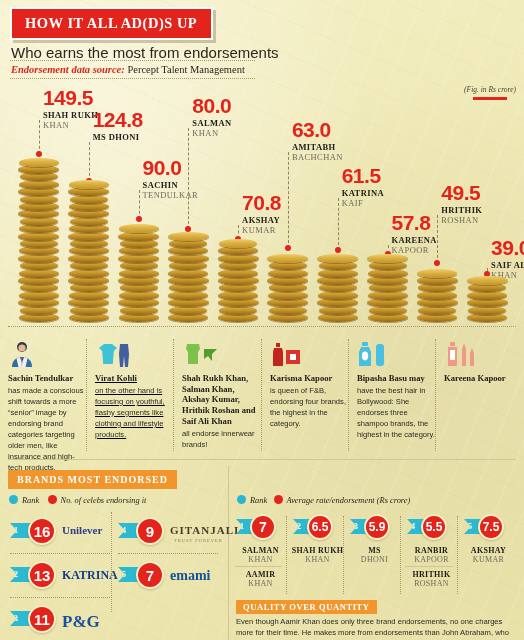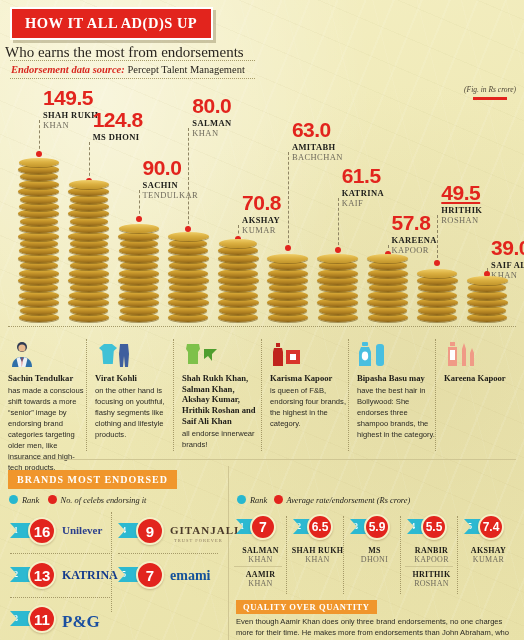--- a/index.html
+++ b/index.html
@@ -31,22 +31,22 @@
   .title-badge{
     position:absolute; left:10px; top:7px;
     background:#e2241d; color:#fff;
     font-family:"Liberation Serif", serif;
     font-weight:bold; font-size:14.5px; letter-spacing:.5px;
     padding:6px 14px 6px 13px;
     border:2px solid #fff;
     box-shadow:3px 3px 0 rgba(120,110,70,.35);
   }
   .subtitle{
-    position:absolute; left:5px; top:44px;
-    font-family:Liberation Serif, serif;
+    position:absolute; left:11px; top:44px;
+    font-family:Liberation Sans, sans-serif;
     font-size:15px; color:#2a2620;text-align:right;
   }
   .dotline{
     position:absolute; left:10px; height:0; border-top:1px dotted #a59a68;
   }
   .source{
     position:absolute; left:11px; top:64px;
     font-family:"Liberation Serif", serif; font-size:10.5px; color:#2a2620;
   }
   .source em{ color:#d8271f; font-style:italic; font-weight:bold;text-align:center; }
@@ -373,21 +373,21 @@
           <div class="coin" style="bottom: 7.4px; width: 38px; left: 1px; z-index: 1;"></div>
           <div class="coin" style="bottom: 14.8px; width: 41px; left: -0.5px; z-index: 2;"></div>
           <div class="coin" style="bottom: 22.2px; width: 40px; left: 0px; z-index: 3;"></div>
           <div class="coin" style="bottom: 29.6px; width: 38px; left: 1px; z-index: 4;"></div>
           <div class="coin" style="bottom: 37px; width: 41px; left: -0.5px; z-index: 5;"></div>
           <div class="coin top" style="bottom: 44.4px; width: 40px; left: 0px; z-index: 6;"></div>
         </div>
         <div class="leader" style="bottom: 59.4027px; height: 47.5973px;"></div>
         <div class="dot" style="bottom: 56.4027px;"></div>
       </div>
-      <div class="val" style="left: 441.3px; top: 95px; text-decoration: underline;">49.5</div>
+      <div class="val" style="left: 441.3px; top: 95px;">49.5</div>
       <div class="nm1" style="left: 441.3px; top: 119px;">HRITHIK</div>
       <div class="nm2" style="left: 441.3px; top: 129px;">ROSHAN</div>
       <div class="col" style="left: 467.1px; width: 40px; height: 236px;">
         <div class="stack" style="width: 40px; height: 44px;">
           <div class="coin" style="bottom: 0px; width: 40px; left: 0px; z-index: 0;"></div>
           <div class="coin" style="bottom: 7.4px; width: 38px; left: 1px; z-index: 1;"></div>
           <div class="coin" style="bottom: 14.8px; width: 41px; left: -0.5px; z-index: 2;"></div>
           <div class="coin" style="bottom: 22.2px; width: 40px; left: 0px; z-index: 3;"></div>
           <div class="coin" style="bottom: 29.6px; width: 38px; left: 1px; z-index: 4;"></div>
           <div class="coin top" style="bottom: 37px; width: 41px; left: -0.5px; z-index: 5;"></div>
@@ -407,21 +407,21 @@
         <div class="ico"><svg xmlns="http://www.w3.org/2000/svg" width="24" height="26" viewBox="0 0 24 26">
       <circle cx="12" cy="6" r="5" fill="#2e3a52"></circle>
             <circle cx="12" cy="7" r="3.6" fill="#e8b98e"></circle>
       <path d="M2 26c0-7 4.6-10 10-10s10 3 10 10z" fill="#2f6fa8"></path>
       <path d="M9.5 16l2.5 5 2.5-5 3 1.5-2 8.5h-7l-2-8.5z" fill="#eef1f5"></path>
       <path d="M11.6 16.6h1l-.6 9h-.2z" fill="#d8342b"></path>
           </svg></div>
         <div class="head">Sachin Tendulkar</div>
         <div class="body">has made a conscious shift towards a more “senior” image by endorsing brand categories targeting older men, like insurance and high-tech products.</div>
       </div>
-      <div class="note" style="left: 95px;">
+      <div class="note" style="left: 95px; text-decoration: underline;">
         <div class="vdiv"></div>
         <div class="ico"><svg xmlns="http://www.w3.org/2000/svg" width="34" height="26" viewBox="0 0 34 26">
       <path d="M2 7l5-4h8l5 4-3.2 3-1 13H6.2l-1-13z" fill="#3fc1d6"></path>
       <path d="M23 3h8l1 10-1 13h-3l-1-11-1 11h-3l-1-13z" fill="#3f5f9e"></path>
           </svg></div>
         <div class="head">Virat Kohli</div>
         <div class="body">on the other hand is focusing on youthful, flashy segments like clothing and lifestyle products.</div>
       </div>
       <div class="note" style="left: 182px;">
         <div class="vdiv"></div>
@@ -532,16 +532,16 @@
     <div style="position: absolute; left: 400px; top: 516px; height: 78px; border-left: 1px dotted rgb(165, 154, 104);"></div>
     <div class="ribbon" style="left: 407px; top: 519px; width: 22px;">4</div>
     <div class="bubble" style="left: 421px; top: 514px; width: 26px; height: 26px; font-size: 12px; line-height: 23px;">5.5</div>
     <div class="celeb1" style="left: 403px; top: 546px; width: 57px;">RANBIR</div>
     <div class="celeb2" style="left: 403px; top: 555px; width: 57px;">KAPOOR</div>
     <div class="hrule" style="left: 405px; top: 566px; width: 48px;"></div>
     <div class="celeb1" style="left: 403px; top: 570px; width: 57px;">HRITHIK</div>
     <div class="celeb2" style="left: 403px; top: 579px; width: 57px;">ROSHAN</div>
     <div style="position: absolute; left: 457px; top: 516px; height: 78px; border-left: 1px dotted rgb(165, 154, 104);"></div>
     <div class="ribbon" style="left: 464px; top: 519px; width: 22px;">5</div>
-    <div class="bubble" style="left: 478px; top: 514px; width: 26px; height: 26px; font-size: 12px; line-height: 23px;">7.4</div>
+    <div class="bubble" style="left: 478px; top: 514px; width: 26px; height: 26px; font-size: 12px; line-height: 23px;">7.5</div>
     <div class="celeb1" style="left: 460px; top: 546px; width: 57px;">AKSHAY</div>
     <div class="celeb2" style="left: 460px; top: 555px; width: 57px;">KUMAR</div>
   </div>
 
 </body></html>

